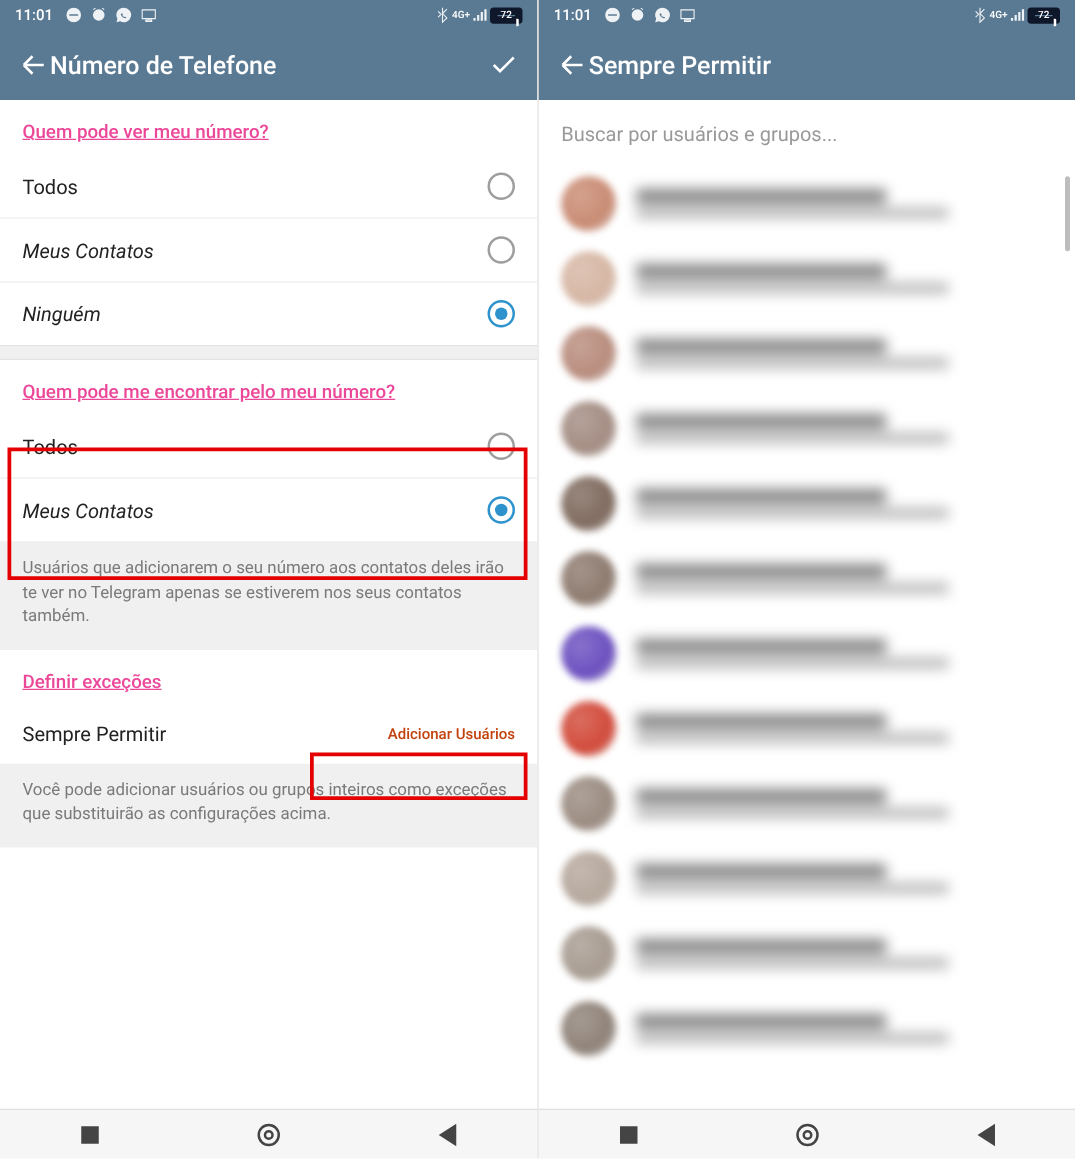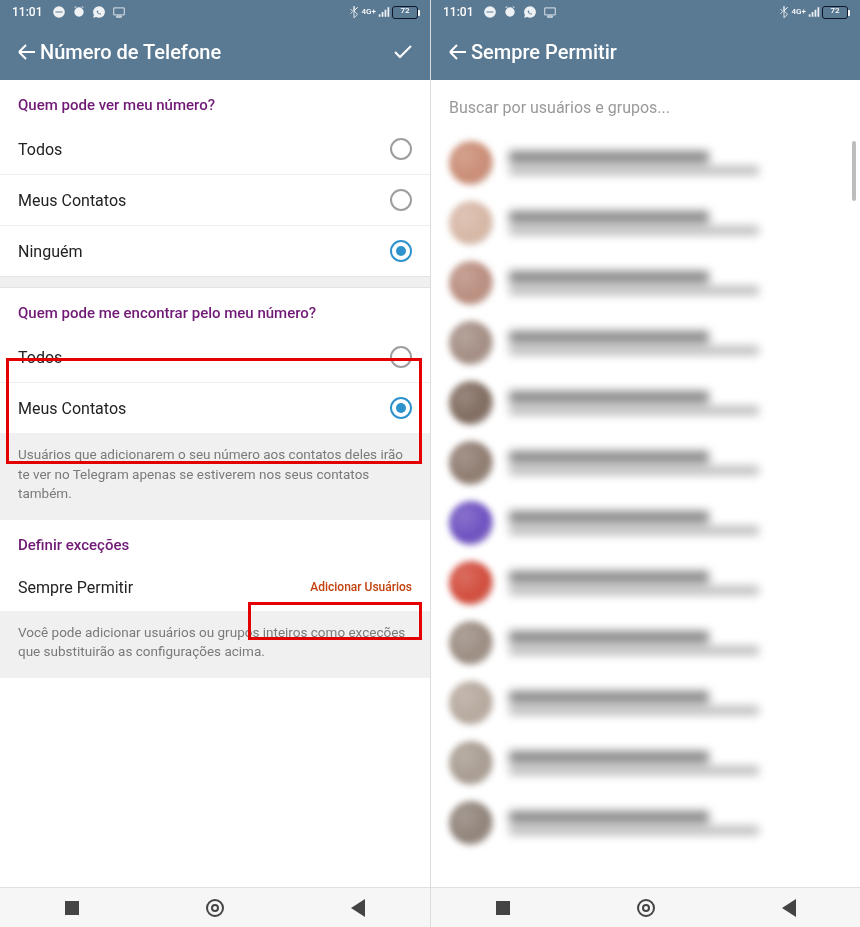--- a/index.html
+++ b/index.html
@@ -29,55 +29,56 @@
       align-items: center;
       padding: 0 12px;
       font-size: 12px;
       font-weight: 500;
     }
     .status-time { flex: 0 0 auto; margin-right: 10px; }
     .status-icons-left { display: flex; gap: 6px; align-items: center; }
     .status-icons-right { margin-left: auto; display: flex; gap: 1px; align-items: center; }
     .status-ico { width: 14px; height: 14px; fill: #fff; opacity: .9; }
     .battery {
-      width: 26px; height: 13px; border: 1px solid #0f172a; border-radius: 3px;
-      position: relative; display:flex; justify-content:center;
+      width: 26px; height: 13px; border: 6px solid #0f172a; border-radius: 3px;
+      position: relative; display:flex; align-items:center; justify-content:center;
       font-size: 8px; line-height: 1;
     }
     .battery:after { content:""; position:absolute; right:-3px; top:3px; width:2px; height:6px; background:#fff; border-radius:0 1px 1px 0;}
     
     .app-bar {
       height: 56px;
       background: #5a7a94;
       color: #fff;
       display: flex;
       align-items: center;
       padding: 0 14px;
     }
     .app-bar-title { font-size: 20px; font-weight: 500; flex: 1; }
     .icon-btn { width: 26px; height: 26px; display:flex; align-items:center; justify-content:center; color:#fff; cursor:pointer;}
     .icon-btn svg { width: 24px; height: 24px; stroke: #fff; fill: none; stroke-width: 2; }
     
     .content { flex: 1; overflow: hidden; background:#fff; }
     .section-title {
-      color: #701a75;
+      color: #ec4899;
       font-size: 15px;
       font-weight: 500;
       padding: 16px 18px 10px;
+      text-decoration: underline;
     }
     .option-row {
       display: flex;
       align-items: center;
       padding: 14px 18px;
       font-size: 16px;
       color: #222;
       cursor: pointer;
       gap: 23px;
     }
-    .option-row + .option-row { border-top: 1px solid #eee; }
+    .option-row + .option-row { border-top: 1px solid #eee; font-style: italic; }
     .option-label { flex: 1; }
     .radio {
       width: 22px; height: 22px; border-radius: 50%;
       border: 2px solid #9e9e9e; position: relative; flex: 0 0 auto;
     }
     .radio.selected { border-color: #2e93cc; }
     .radio.selected:after {
       content: ""; position: absolute; inset: 4px; border-radius: 50%; background: #2e93cc;
     }
     .divider-block { height: 12px; background: #f0f0f0; box-shadow: inset 0 1px 0 #e3e3e3, inset 0 -1px 0 #e3e3e3; }

